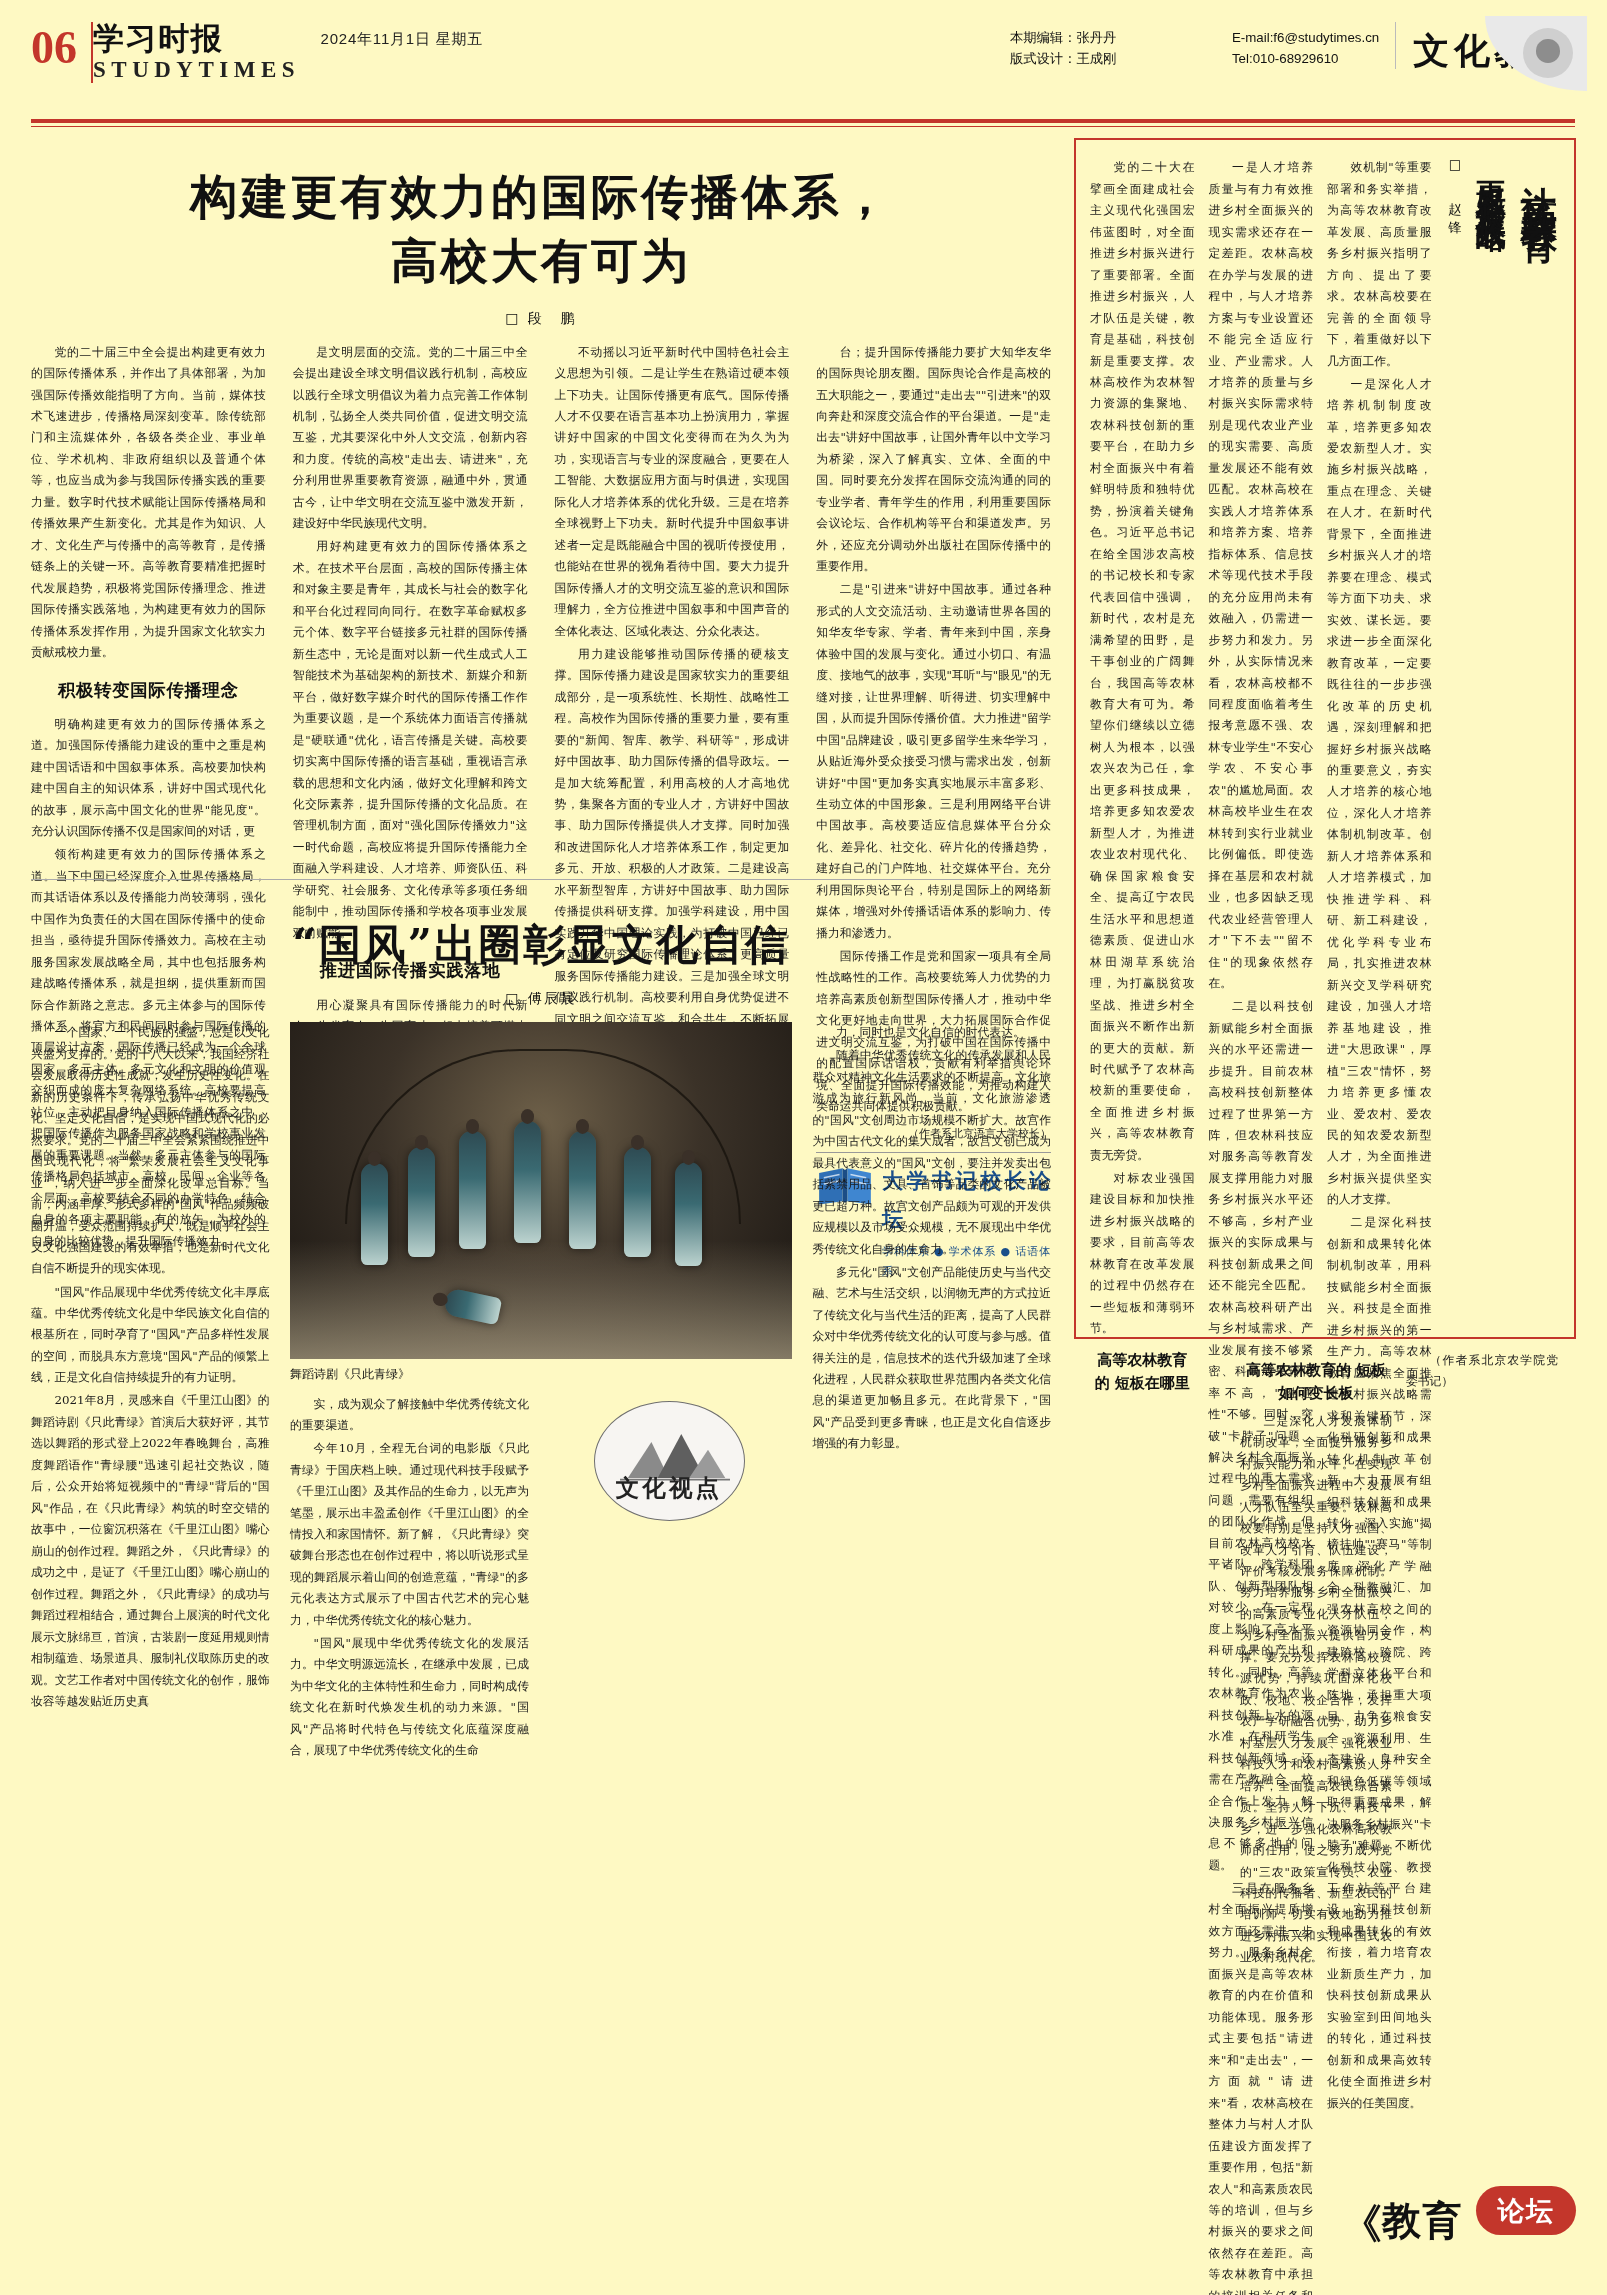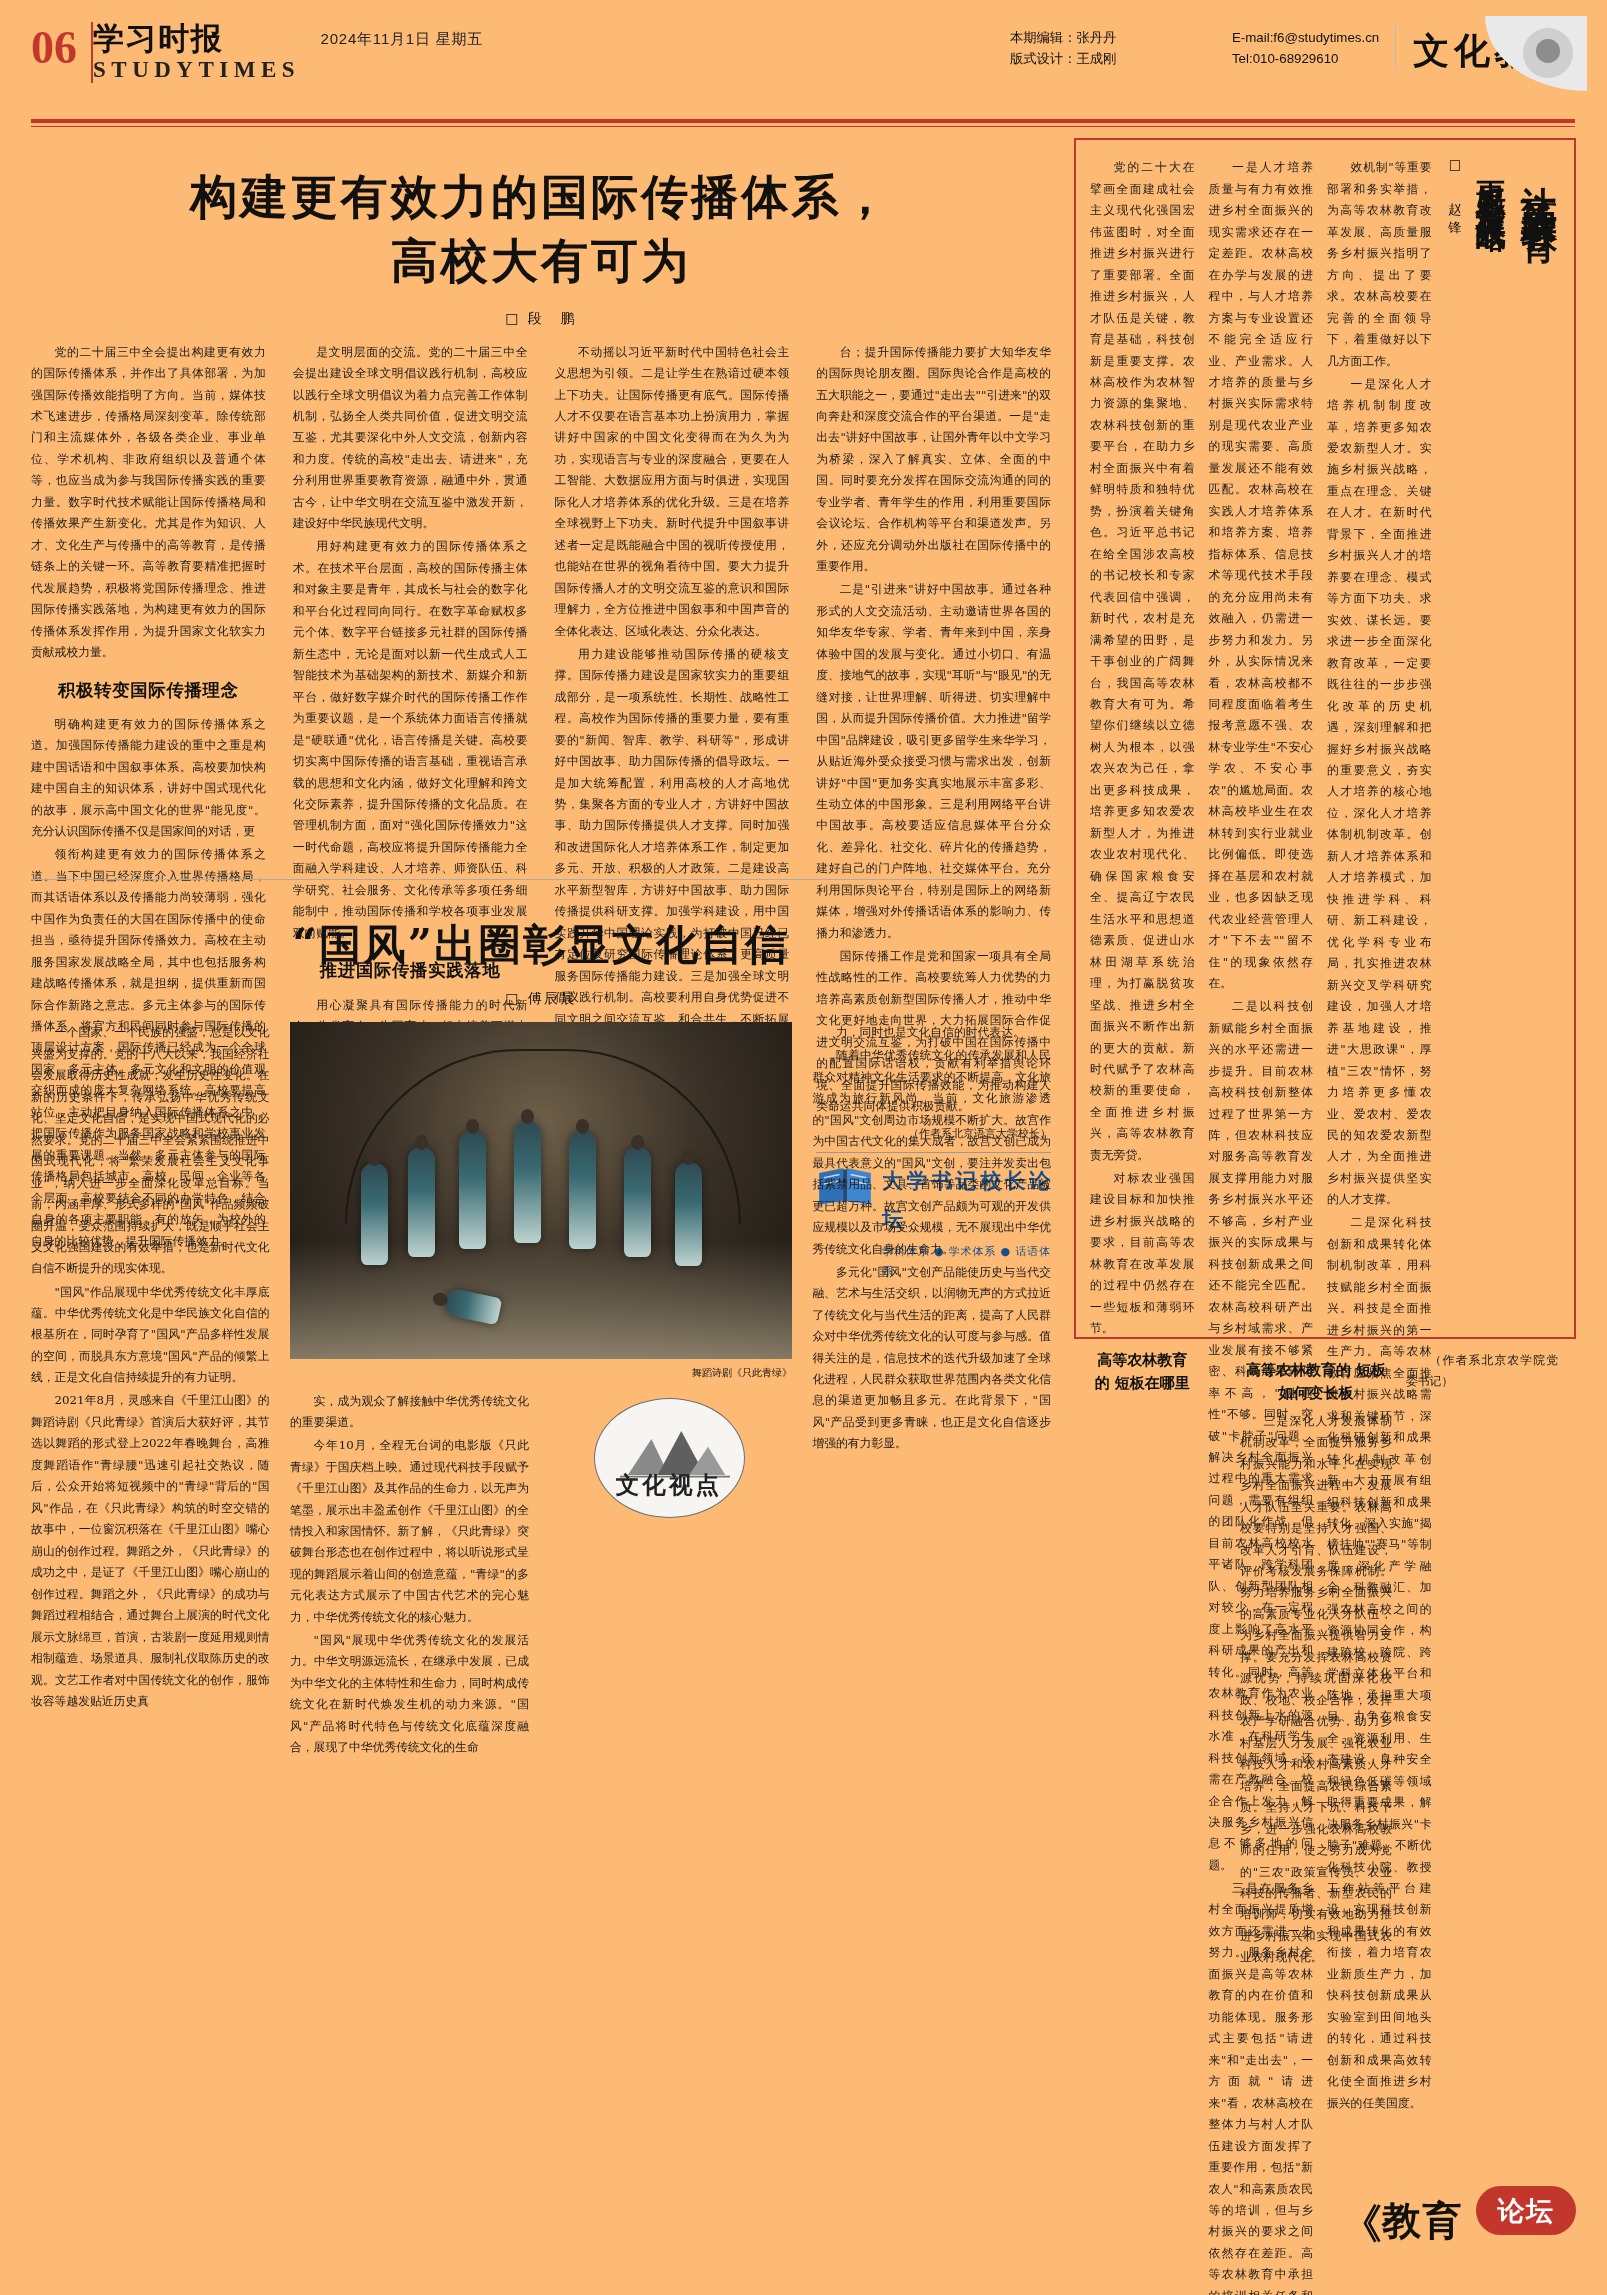--- a/index.html
+++ b/index.html
@@ -1,20 +1,20 @@
 <!DOCTYPE html>
 <html style="font-size:12.6px"><head>
 <meta charset="utf-8">
 <style>
   html,body{margin:0;padding:0;background:#d8d8d8;}
   body{font-family:"Liberation Serif", serif;}
   .page{
     position:relative;
     width:1607px;height:2295px;
-    background:#fdba74;
+    background:#fef9c3;
     margin:0 auto;
     overflow:hidden;
     box-sizing:border-box;
   }
   
   .masthead{
     position:absolute;left:0;top:0;width:1607px;height:126px;
     box-sizing:border-box;
     padding:22px 31px 0 31px;
   }
@@ -142,21 +142,21 @@
   }
   .dancer:before{
     content:"";position:absolute;top:-12.6px;left:7px;width:13.3px;height:15px;border-radius:50%;
     background:#3a3028;
   }
   .arc{
     position:absolute;left:55px;top:27px;width:392px;height:173px;
     border:2.4px solid rgba(25,20,15,.85);border-bottom:none;border-radius:196px 196px 0 0;
   }
   .photo-caption{
-    text-align:right;font-size:10px;margin-top:6.3px;font-family:Liberation Sans, sans-serif;color:#111;
+    text-align:left;font-size:12px;margin-top:6.3px;font-family:Liberation Sans, sans-serif;color:#111;
   }
 
   
   .feature{
     position:absolute;left:1074px;top:138px;width:502px;height:1201px;
     border:2.4px solid #c3362b;box-sizing:border-box;padding:17.3px 14px;
   }
   .vtitle-wrap{
     float:right;display:flex;flex-direction:row-reverse;align-items:flex-start;
     margin-left:14px;

